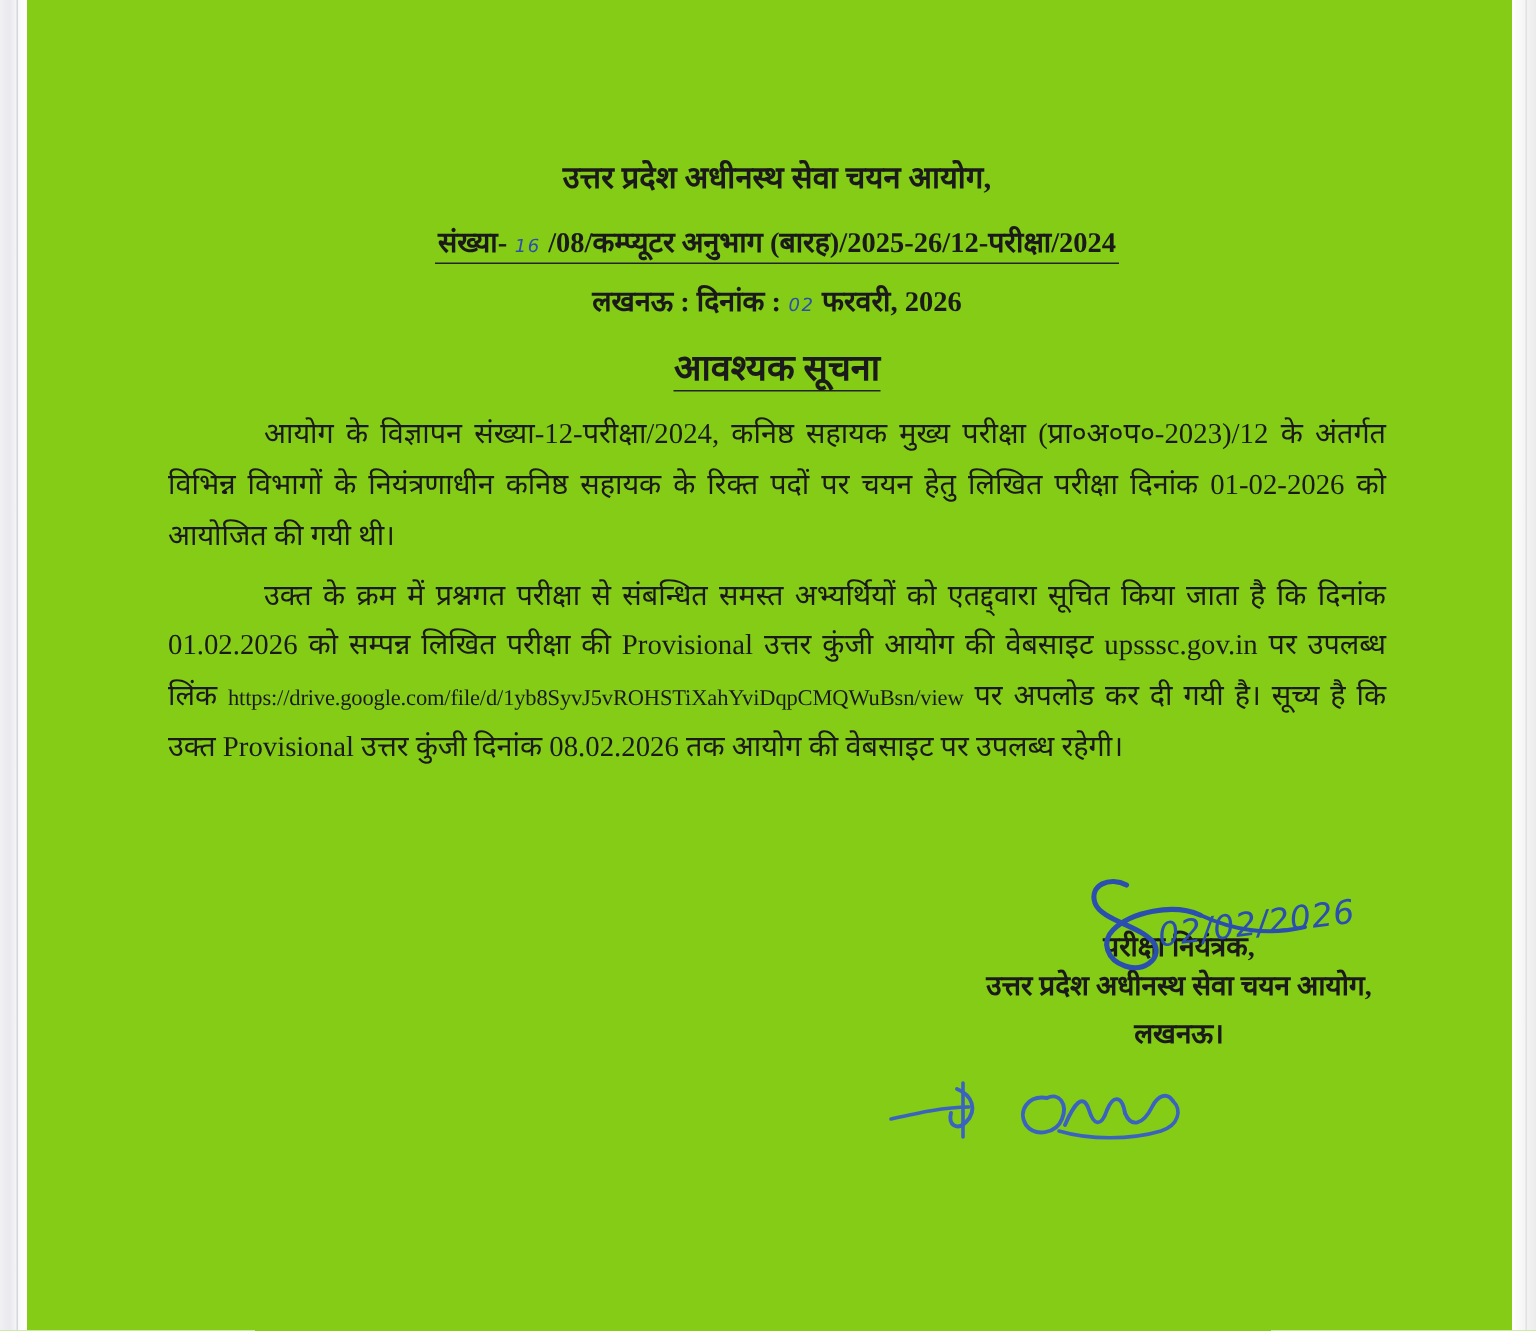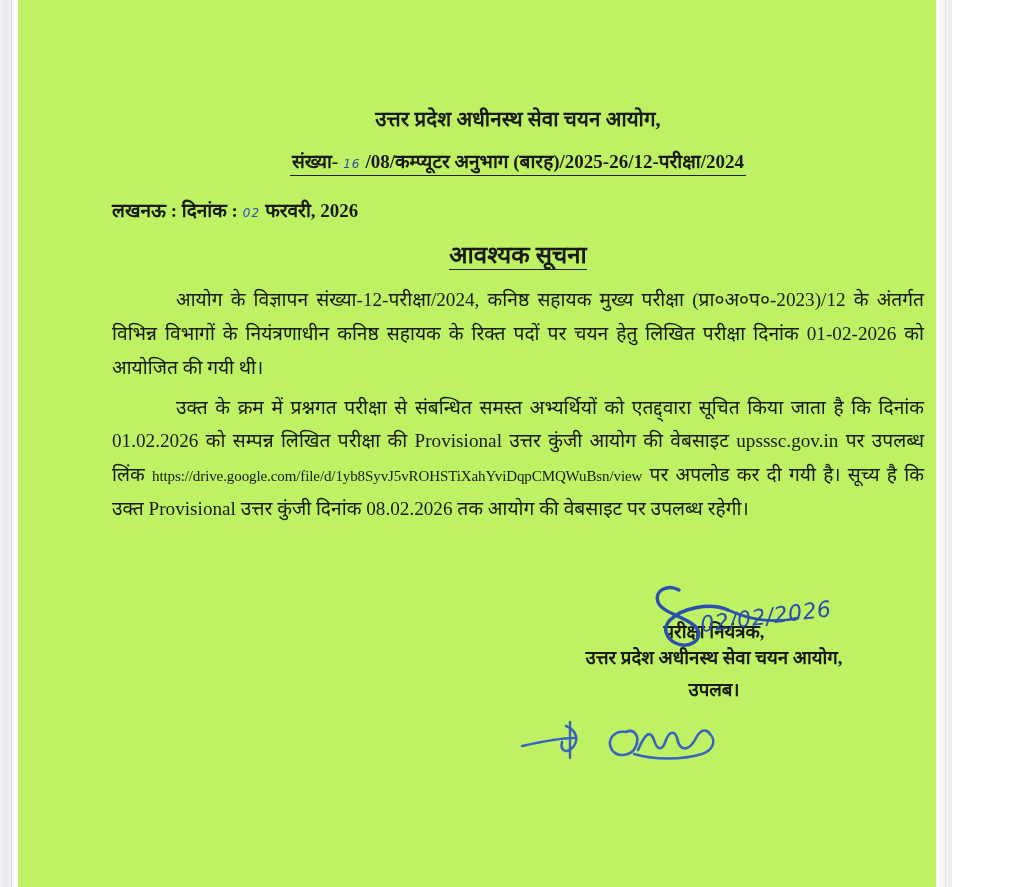--- a/index.html
+++ b/index.html
@@ -2,23 +2,23 @@
 <html><head>
 <meta charset="utf-8">
 <style>
   html, body {
     margin: 0;
     padding: 0;
     background: #ffffff;
   }
   .page {
     position: relative;
-    width: 952px;
+    width: 1024px;
     height: 887px;
-    background: #bef264;
+    background: #84cc16;
     overflow: hidden;
     font-family: "Liberation Serif", "DejaVu Serif", serif;
     color: #1a1a1a;
   }
   
   .scan-edge-left {
     position: absolute;
     top: 0; left: 0;
     width: 18px; height: 100%;
     background: linear-gradient(to right, #f1f1f4 0%, #e9e9ee 35%, #fbfbfc 75%, #ffffff 100%);
@@ -82,22 +82,22 @@
   .hand {
     font-family: "DejaVu Sans", sans-serif;
     color: #2b4fae;
     font-weight: normal;
     font-style: italic;
     font-size: 12px;
     letter-spacing: 1px;
     padding: 0 5px;
   }
   .dateline {
-    margin-top: 21px;
-    text-align: left;
+    margin-top: 11px;
+    text-align: center;
     font-size: 19px;
     font-weight: bold;
   }
 
   .subject {
     margin-top: 14px;
     text-align: center;
   }
   .subject span {
     font-size: 24px;
@@ -215,21 +215,21 @@
           <path d="M96 30 C118 40, 140 44, 166 38" stroke-width="2.6"></path>
         </g>
       </svg>
 
       <div class="ink-date">02/02/2026</div>
 
       <div class="sig-designation">परीक्षा नियंत्रक,</div>
     </div>
 
     <div>उत्तर प्रदेश अधीनस्थ सेवा चयन आयोग,</div>
-    <div>उपलब।</div>
+    <div>लखनऊ।</div>
 
     <svg class="ink-initials" width="230" height="60" viewBox="0 0 230 60">
       <g fill="none" stroke="#3a63c0" stroke-linecap="round" stroke-linejoin="round">
         <path d="M8 36 C26 32, 44 28, 60 28" stroke-width="2.4"></path>
         <path d="M52 16 C62 20, 66 30, 58 38 C52 44, 46 40, 48 32" stroke-width="2.6"></path>
         <path d="M56 12 L56 48" stroke-width="2.4"></path>
         <path d="M112 22 C100 20, 92 30, 98 40 C104 48, 118 46, 122 36 C126 26, 120 18, 112 22 Z" stroke-width="2.6"></path>
         <path d="M124 40 C130 26, 136 18, 140 30 C143 40, 148 42, 152 30 C156 20, 162 20, 164 32" stroke-width="2.6"></path>
         <path d="M164 32 C168 42, 176 40, 182 28 C186 20, 192 18, 196 24" stroke-width="2.6"></path>
         <path d="M196 24 C202 30, 200 40, 188 44 C168 50, 140 50, 120 44" stroke-width="2.4"></path>

